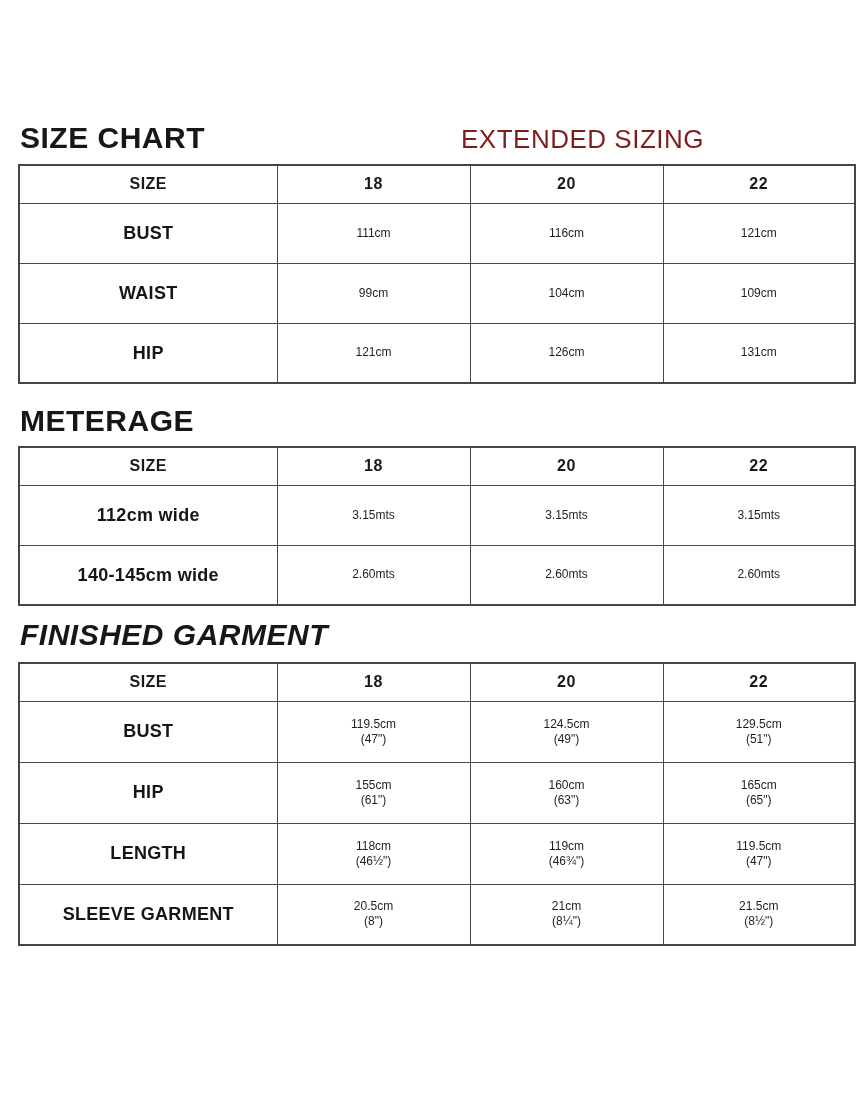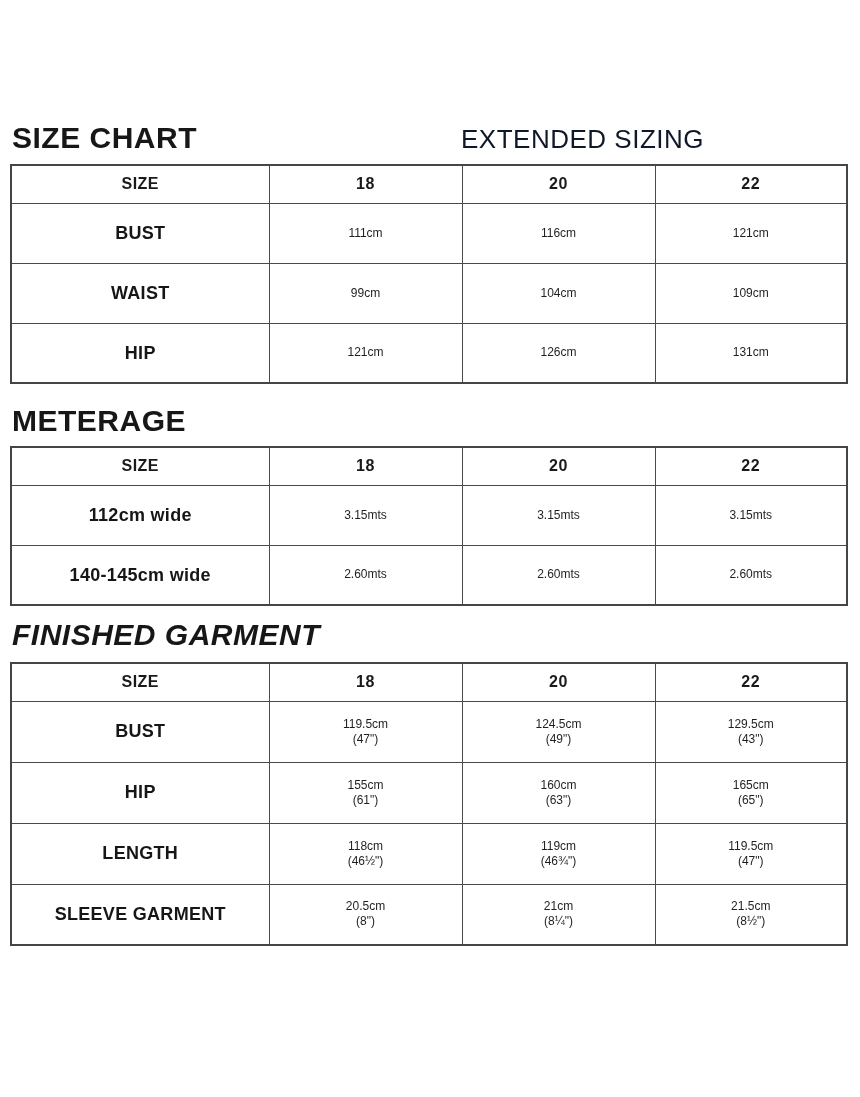--- a/index.html
+++ b/index.html
@@ -3,33 +3,33 @@
 <meta charset="utf-8">
 <style>
   * { margin: 0; padding: 0; box-sizing: border-box; }
   html, body { background: #ffffff; }
   body {
     width: 860px; height: 1097px;
     font-family: "Liberation Sans", sans-serif;
     color: #1e1e1e;
     overflow: hidden;
   }
-  .page { padding: 121px 14px 0 10px; width: 720px; }
+  .page { padding: 121px 14px 0 18px; width: 720px; }
 
   .title-row {
     display: flex; justify-content: space-between; align-items: baseline;
     margin: 0 2px 9px 2px;
   }
   .section-title {
     font-size: 30px; font-weight: 700; letter-spacing: 0.5px;
     line-height: 1.1; color: #171717;
   }
   .note {
     font-size: 26px; font-weight: 400; letter-spacing: 0.5px;
-    color: #0f172a;
+    color: #7f1d1d;
   }
   .heading { margin: 20px 2px 9px 2px; }
   .heading.fg { margin-top: 12px; margin-bottom: 11px; font-style: italic; }
 
   table.chart {
     table-layout: fixed; width: 836px;
     border-collapse: collapse;
     border: 2px solid #454545;
   }
   table.chart th, table.chart td {
@@ -154,21 +154,21 @@
       </tr>
     </thead>
     <tbody>
       <tr>
         <td class="row-label">BUST</td>
         <td>119.5cm
 (47")</td>
         <td>124.5cm
 (49")</td>
         <td>129.5cm
-(43")</td>
+(51")</td>
       </tr>
       <tr>
         <td class="row-label">HIP</td>
         <td>155cm
 (61")</td>
         <td>160cm
 (63")</td>
         <td>165cm
 (65")</td>
       </tr>

